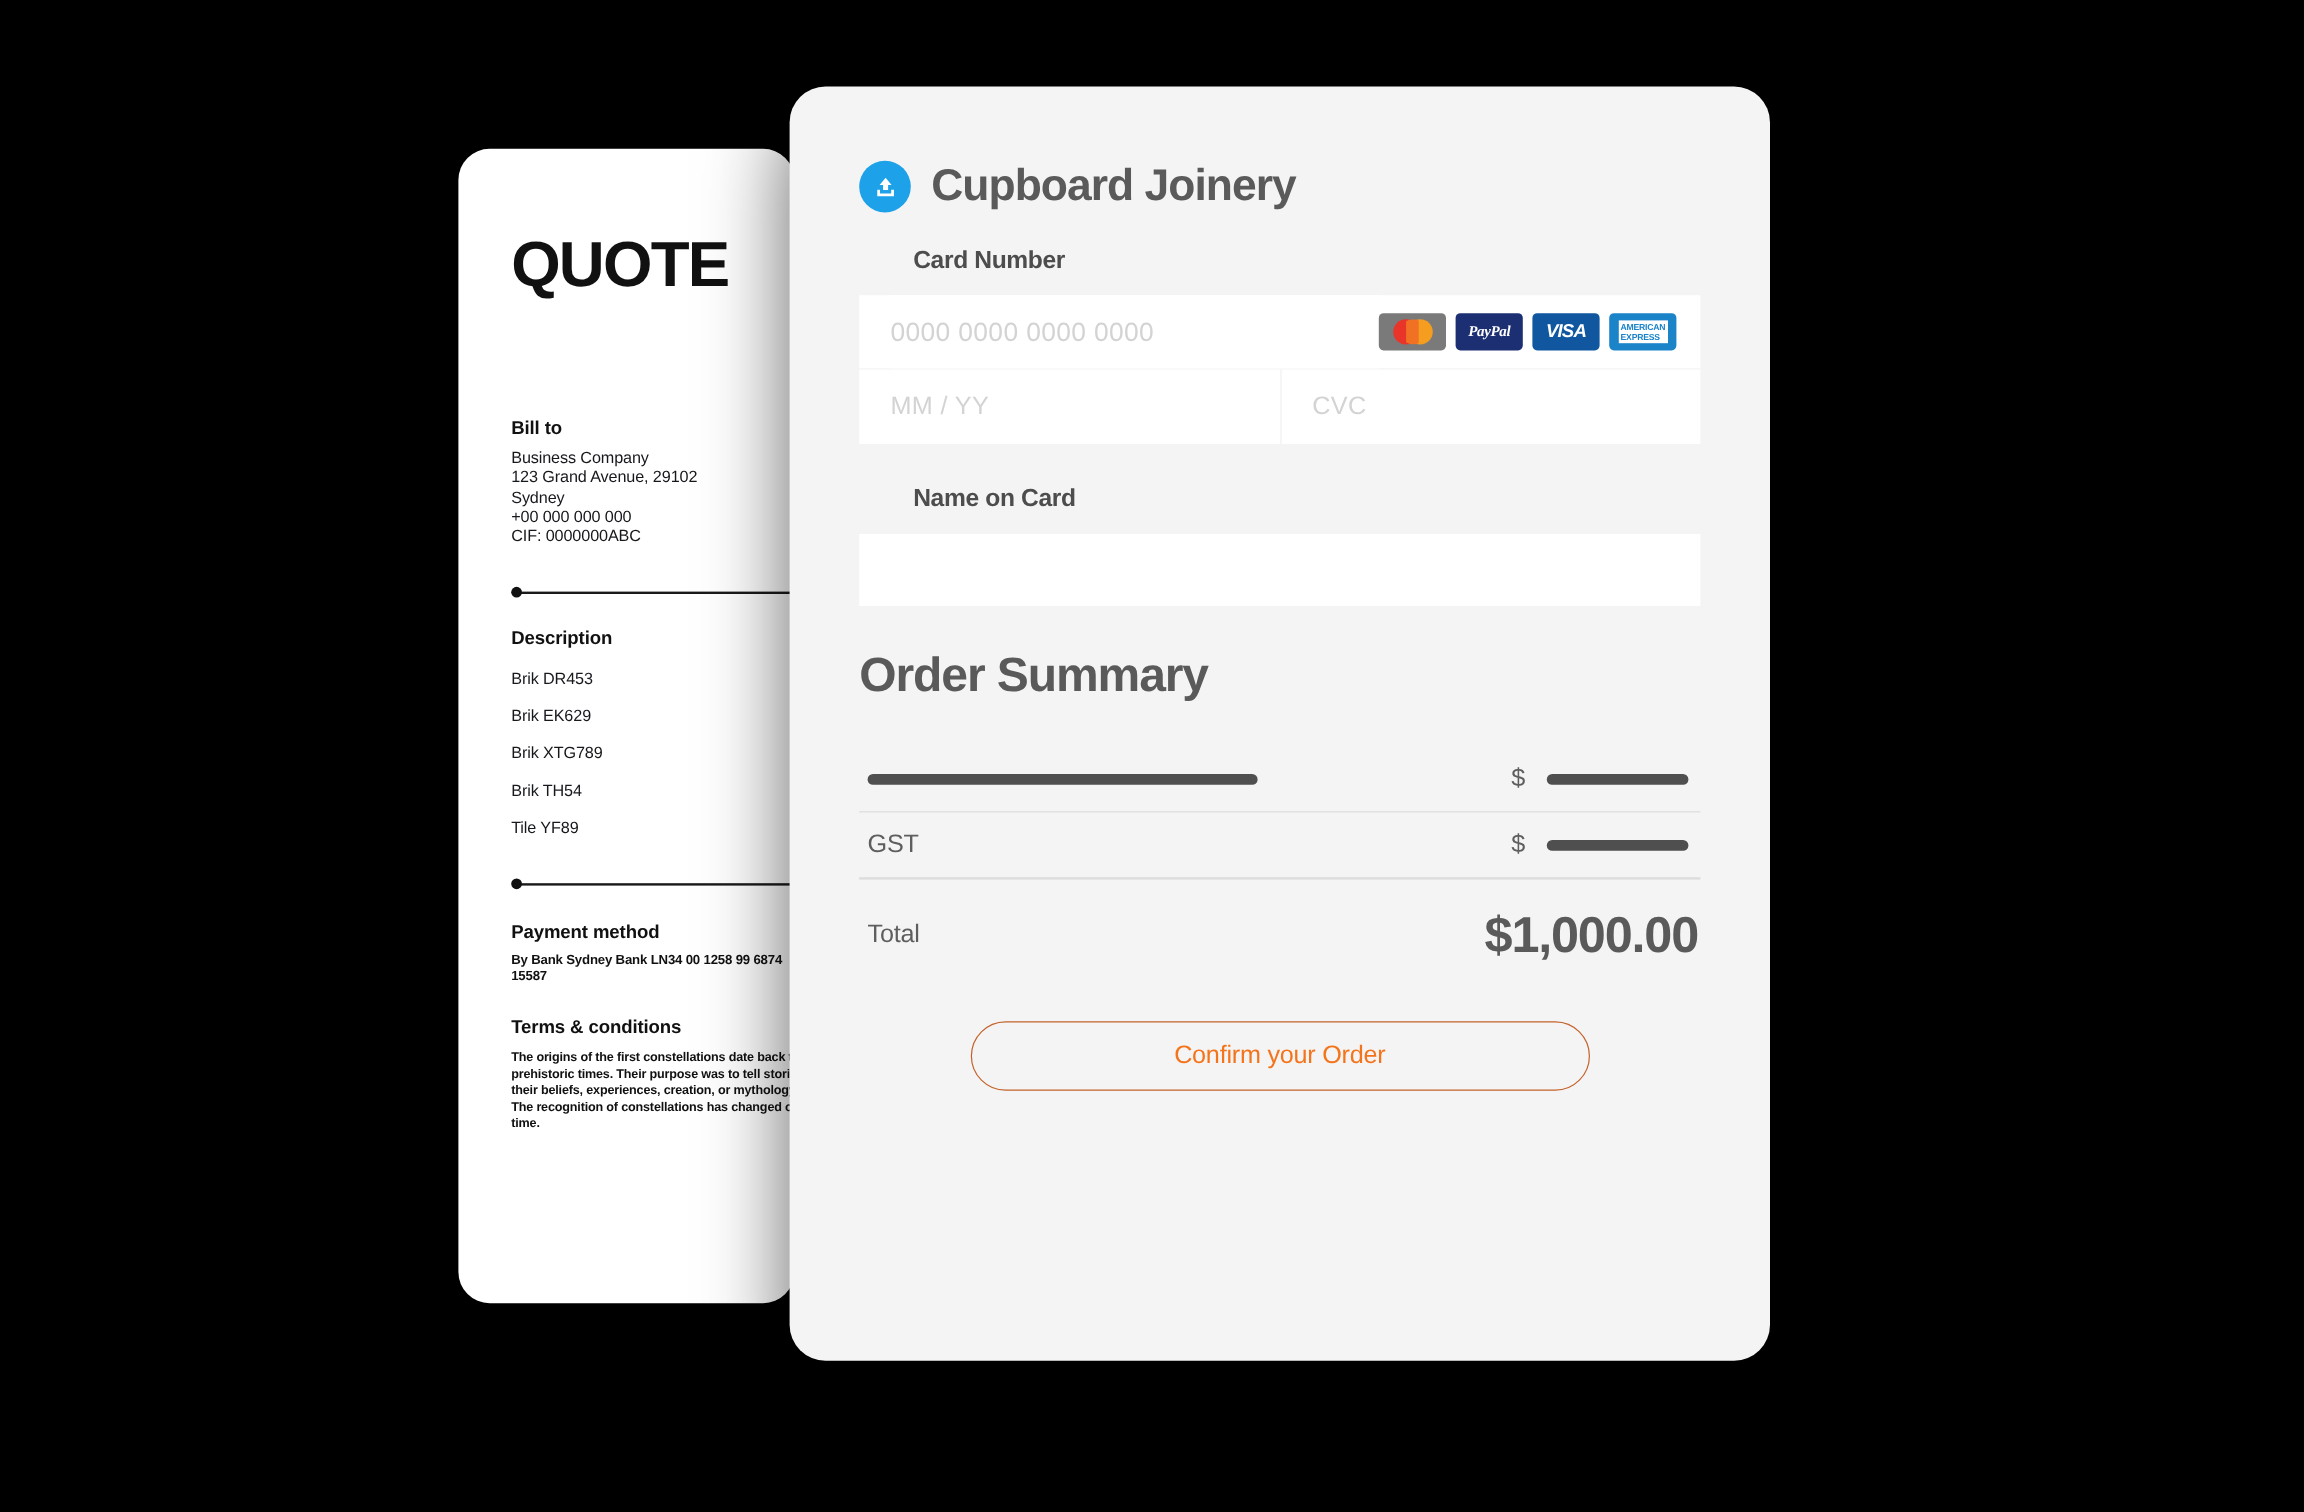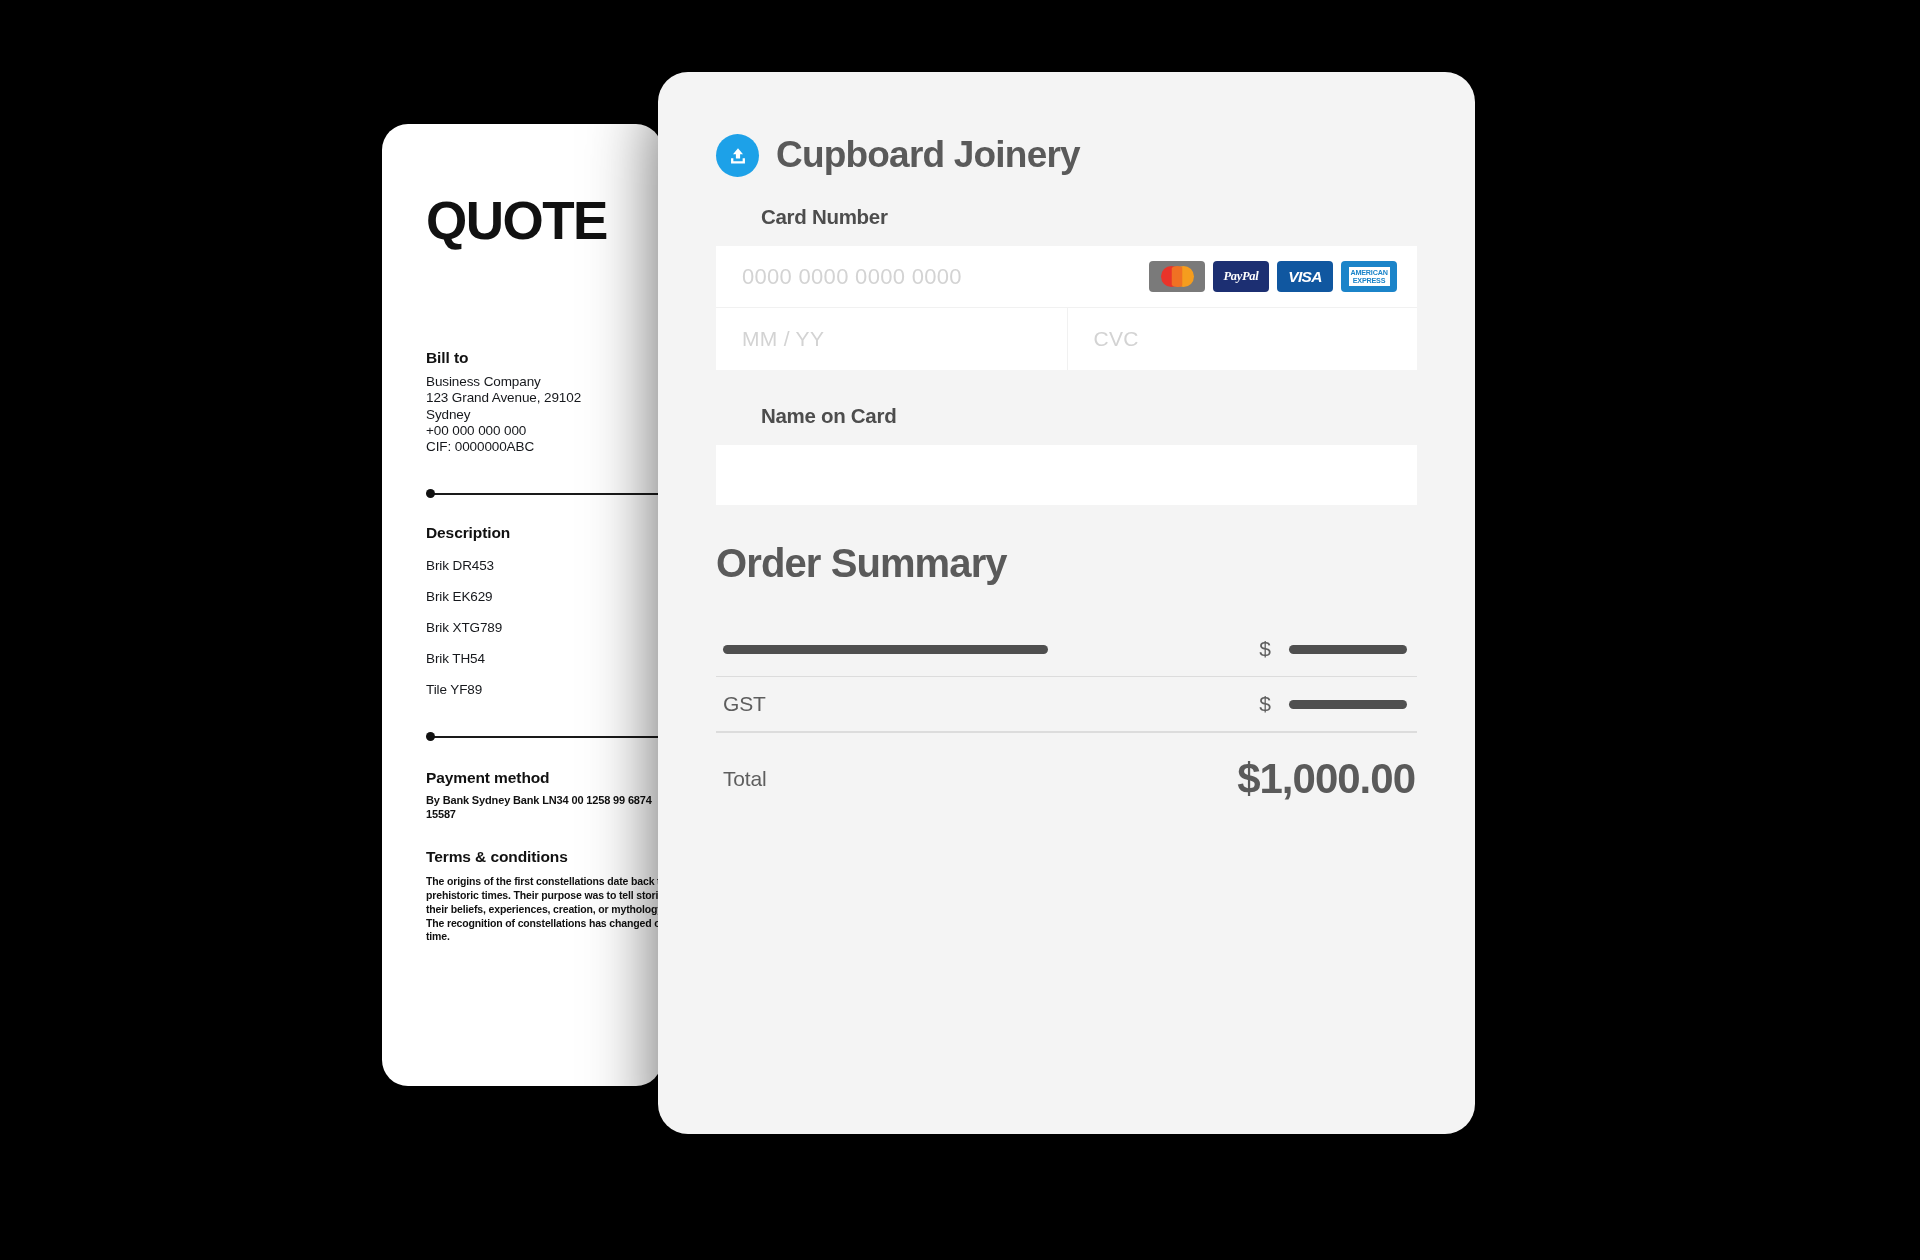--- a/index.html
+++ b/index.html
@@ -247,21 +247,20 @@
     font-weight: 700;
     font-style: italic;
     letter-spacing: -0.7px;
   }
   .amex-box {
     background: #ffffff;
     color: #1b84c9;
     font-size: 7.2px;
     font-weight: 700;
     line-height: 1.08;
-    text-align: center;
     padding: 2px 2px;
     letter-spacing: -0.2px;
     width: 41px;
   }
 
   .expcvc-row { display: flex; align-items: flex-end; }
   .expcvc-row .half {
     flex: 1 1 50%;
     background: #ffffff;
     height: 62px;
@@ -486,16 +485,17 @@
       </span>
     </div>
 
     <div class="sum-divider"></div>
 
     <div class="total-row">
       <span class="sum-label">Total</span>
       <span class="total-value">$1,000.00</span>
     </div>
 
+    <button class="confirm-btn">Confirm your Order</button>
 
   </div>
 
 </div>
 
 </body></html>

